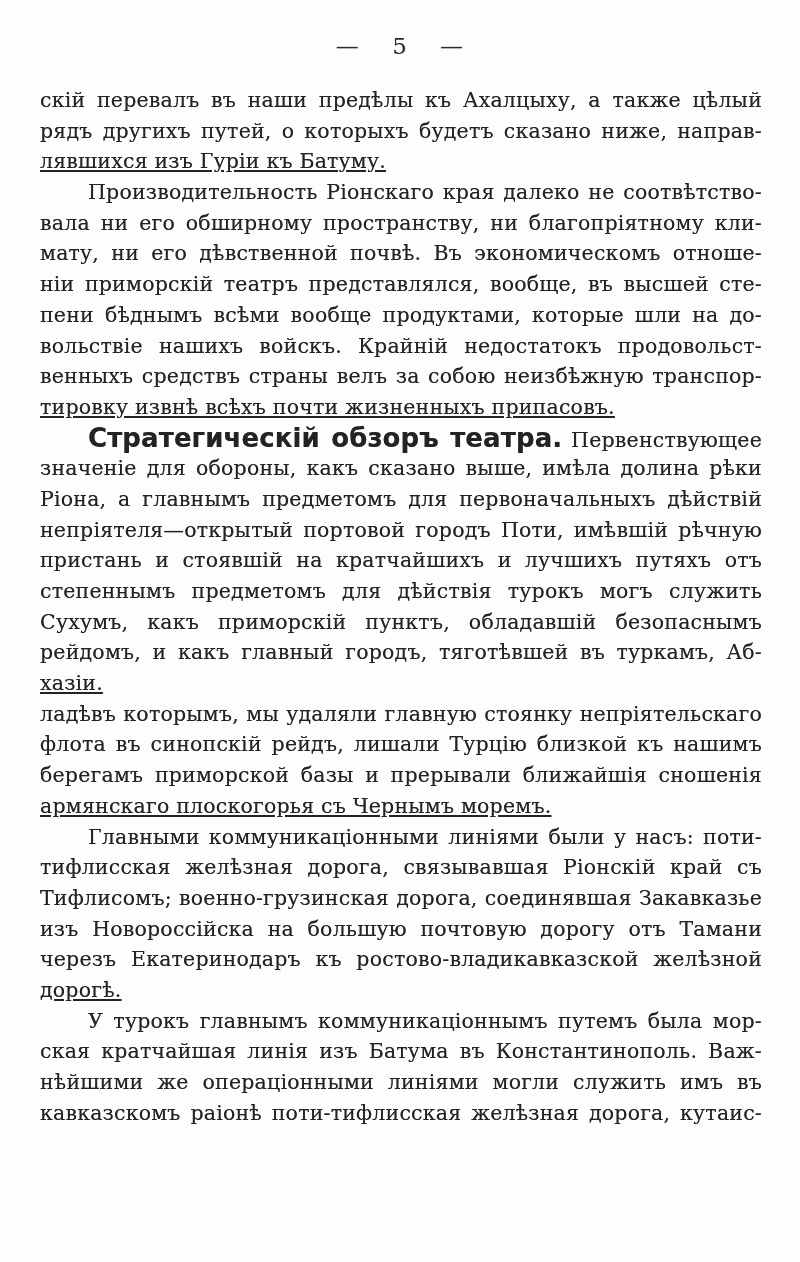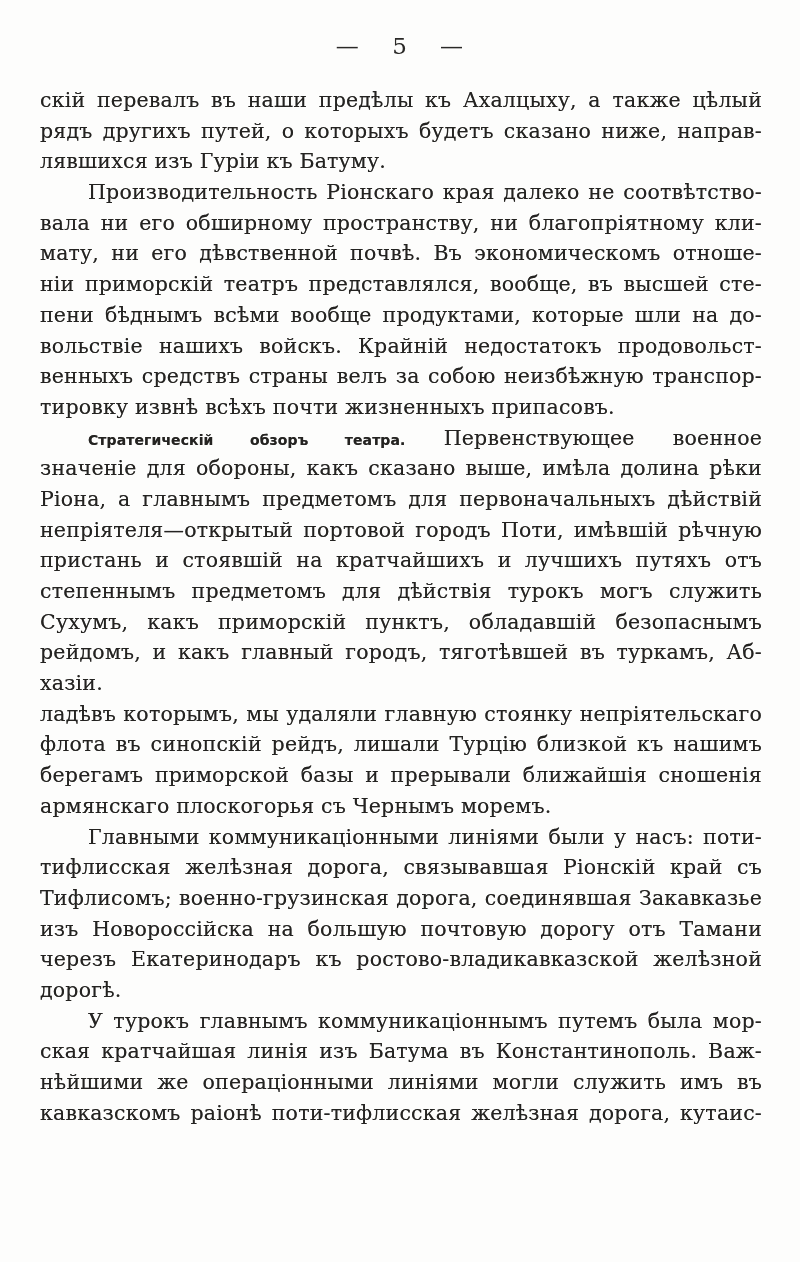--- a/index.html
+++ b/index.html
@@ -38,28 +38,29 @@
     line-height: 30.7px;
     font-size: 20.5px;
     letter-spacing: 0.2px;
     text-align: justify;
     text-align-last: justify;
     overflow: hidden;
     text-shadow: 0 0 0.45px rgba(30,28,25,0.55);
   }
   .line.flush {
     text-align-last: left;
+    text-decoration: underline;
   }
   .line.indent {
     text-indent: 48px;
   }
   .lead {
     font-family: "DejaVu Sans", "Liberation Sans", sans-serif;
     font-weight: 700;
-    font-size: 14px;
+    font-size: 26px;
     letter-spacing: 0.1px;
   }
 </style>
 </head>
 <body>
 
 <div class="page">
   <div class="pagenum">— 5 —</div>
   <div class="textblock">
       <div class="line">скій перевалъ въ наши предѣлы къ Ахалцыху, а также цѣлый</div>

